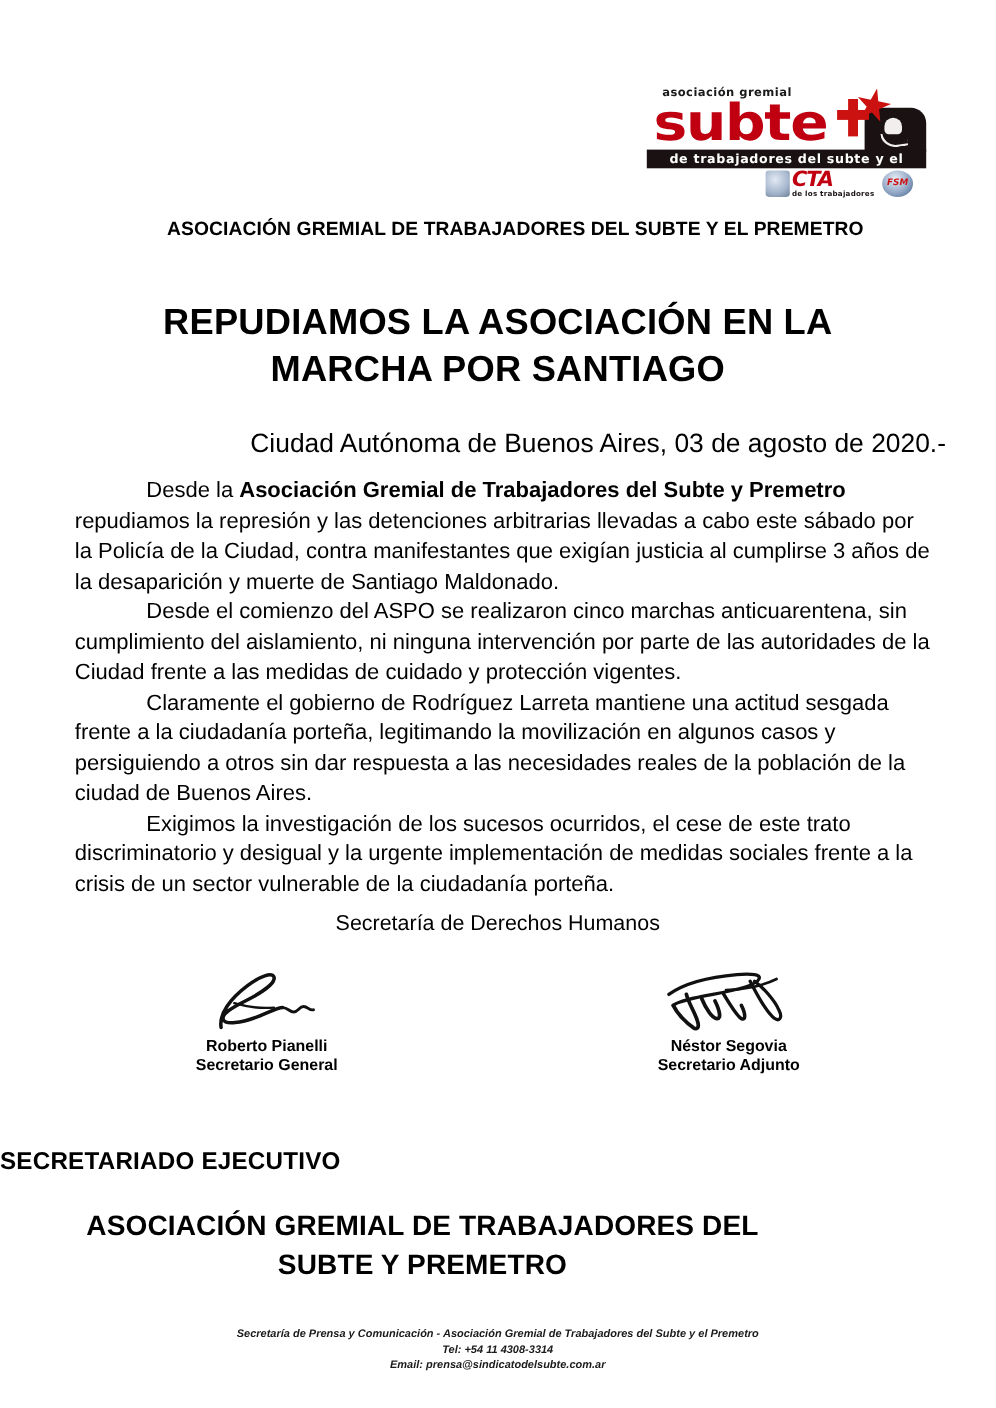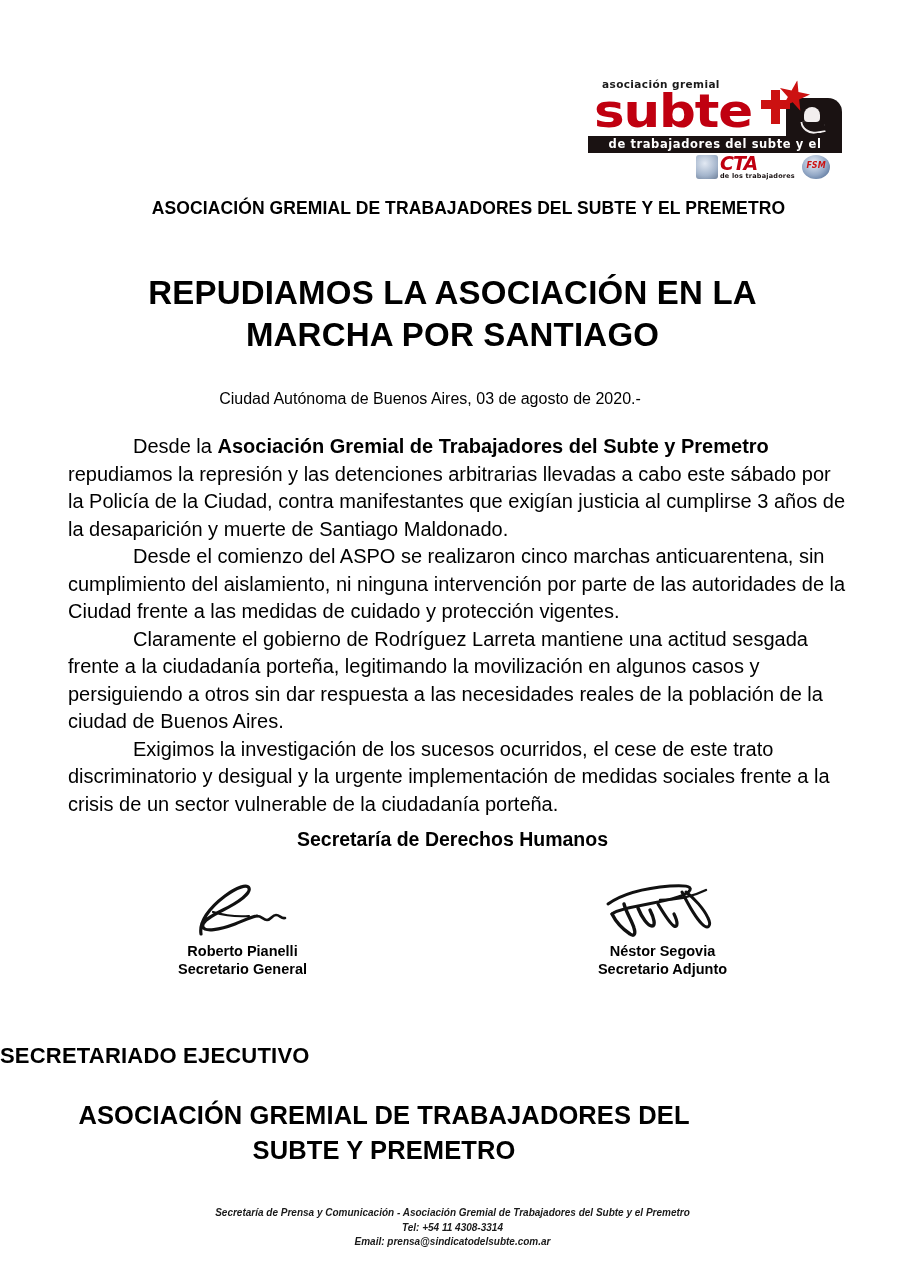--- a/index.html
+++ b/index.html
@@ -217,22 +217,22 @@
     line-height: 42px;
     font-weight: bold;
     letter-spacing: 0.2px;
   }
 
   .dateline {
     position: absolute;
     top: 390px;
     left: 0;
     width: 860px;
-    text-align: center;
-    font-size: 16px;
+    text-align: right;
+    font-size: 24px;
   }
 
   
   .body-text {
     position: absolute;
     top: 433px;
     left: 68px;
     width: 783px;
     font-size: 20px;
     line-height: 27.5px;
@@ -245,21 +245,21 @@
   .body-text b { font-weight: bold; }
 
   
   .dept-line {
     position: absolute;
     top: 828px;
     left: 0;
     width: 905px;
     text-align: center;
     font-size: 19.5px;
-    font-weight: bold;
+    font-weight: normal;
   }
 
   .sig-row {
     position: absolute;
     top: 880px;
     left: 0;
     width: 905px;
     display: flex;
     justify-content: center;
     gap: 190px;

